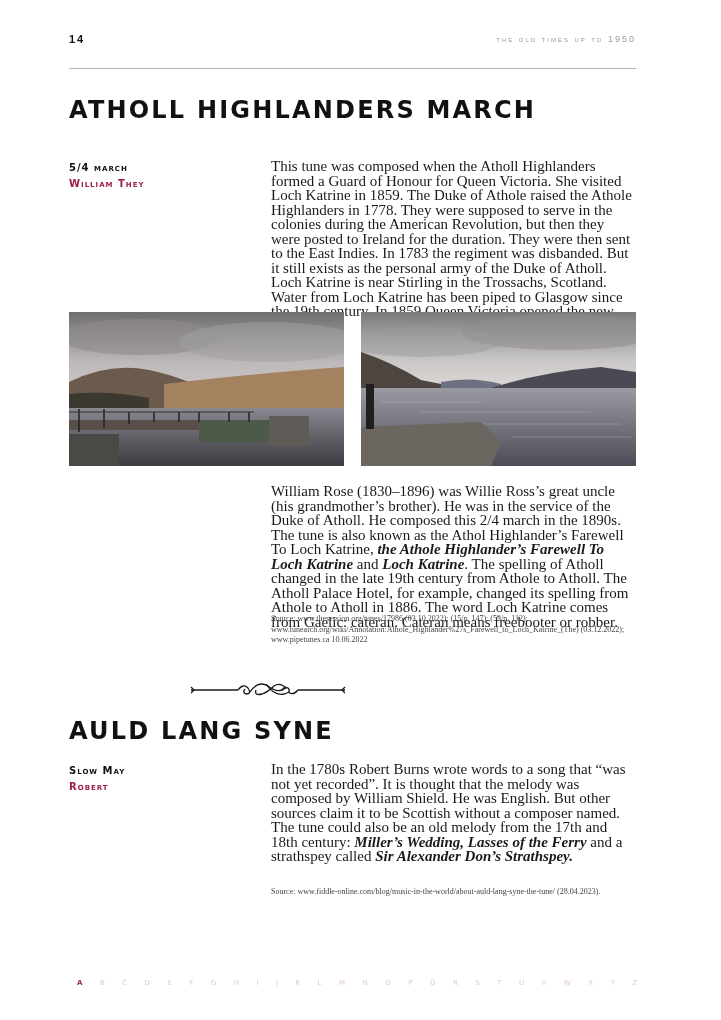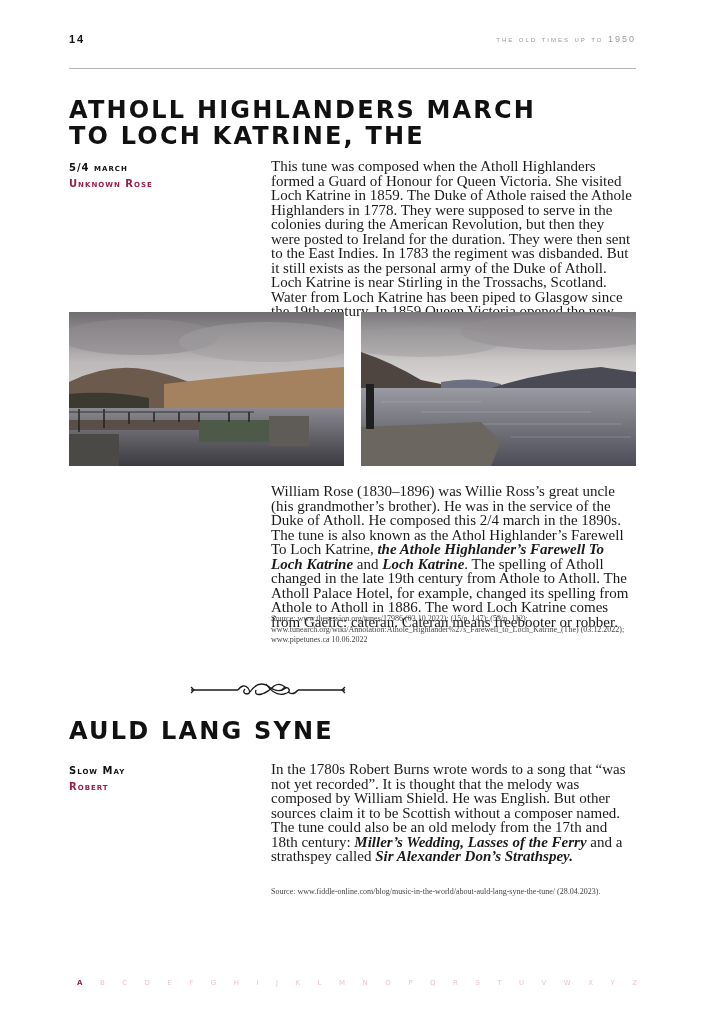--- a/index.html
+++ b/index.html
@@ -27,24 +27,23 @@
 </style>
 </head>
 <body>
 
 <div class="hdr-num">14</div>
 <div class="hdr-title">The old times up to 1950</div>
 <div class="hdr-rule"></div>
 
 <h1 class="tune-title" style="top:97px;">
   <span>ATHOLL HIGHLANDERS MARCH</span><br>
-  <span>TO LOCH KATRINE, THE</span>
 </h1>
 <div class="meta-type" style="top:162px;">5/4 march</div>
-<div class="meta-comp" style="top:178px;">Unknown Rose</div>
+<div class="meta-comp" style="top:178px;">William They</div>
 
 <p class="body-text" style="top:159px;">This tune was composed when the Atholl Highlanders formed a Guard of Honour for Queen Victoria. She visited Loch Katrine in 1859. The Duke of Athole raised the Athole Highlanders in 1778. They were supposed to serve in the colonies during the American Revolution, but then they were posted to Ireland for the duration. They were then sent to the East Indies. In 1783 the regiment was disbanded. But it still exists as the personal army of the Duke of Atholl. Loch Katrine is near Stirling in the Trossachs, Scotland. Water from Loch Katrine has been piped to Glasgow since the 19th century. In 1859 Queen Victoria opened the new system.</p>
 
 <div class="photo" style="left:69px; width:275px;">
   <svg viewBox="0 0 275 154" preserveAspectRatio="none">
     <defs>
       <linearGradient id="sky1" x1="0" y1="0" x2="0" y2="1">
         <stop offset="0" stop-color="#6f6d70"></stop>
         <stop offset="0.5" stop-color="#bdb8b9"></stop>
         <stop offset="1" stop-color="#d4d0cf"></stop>

